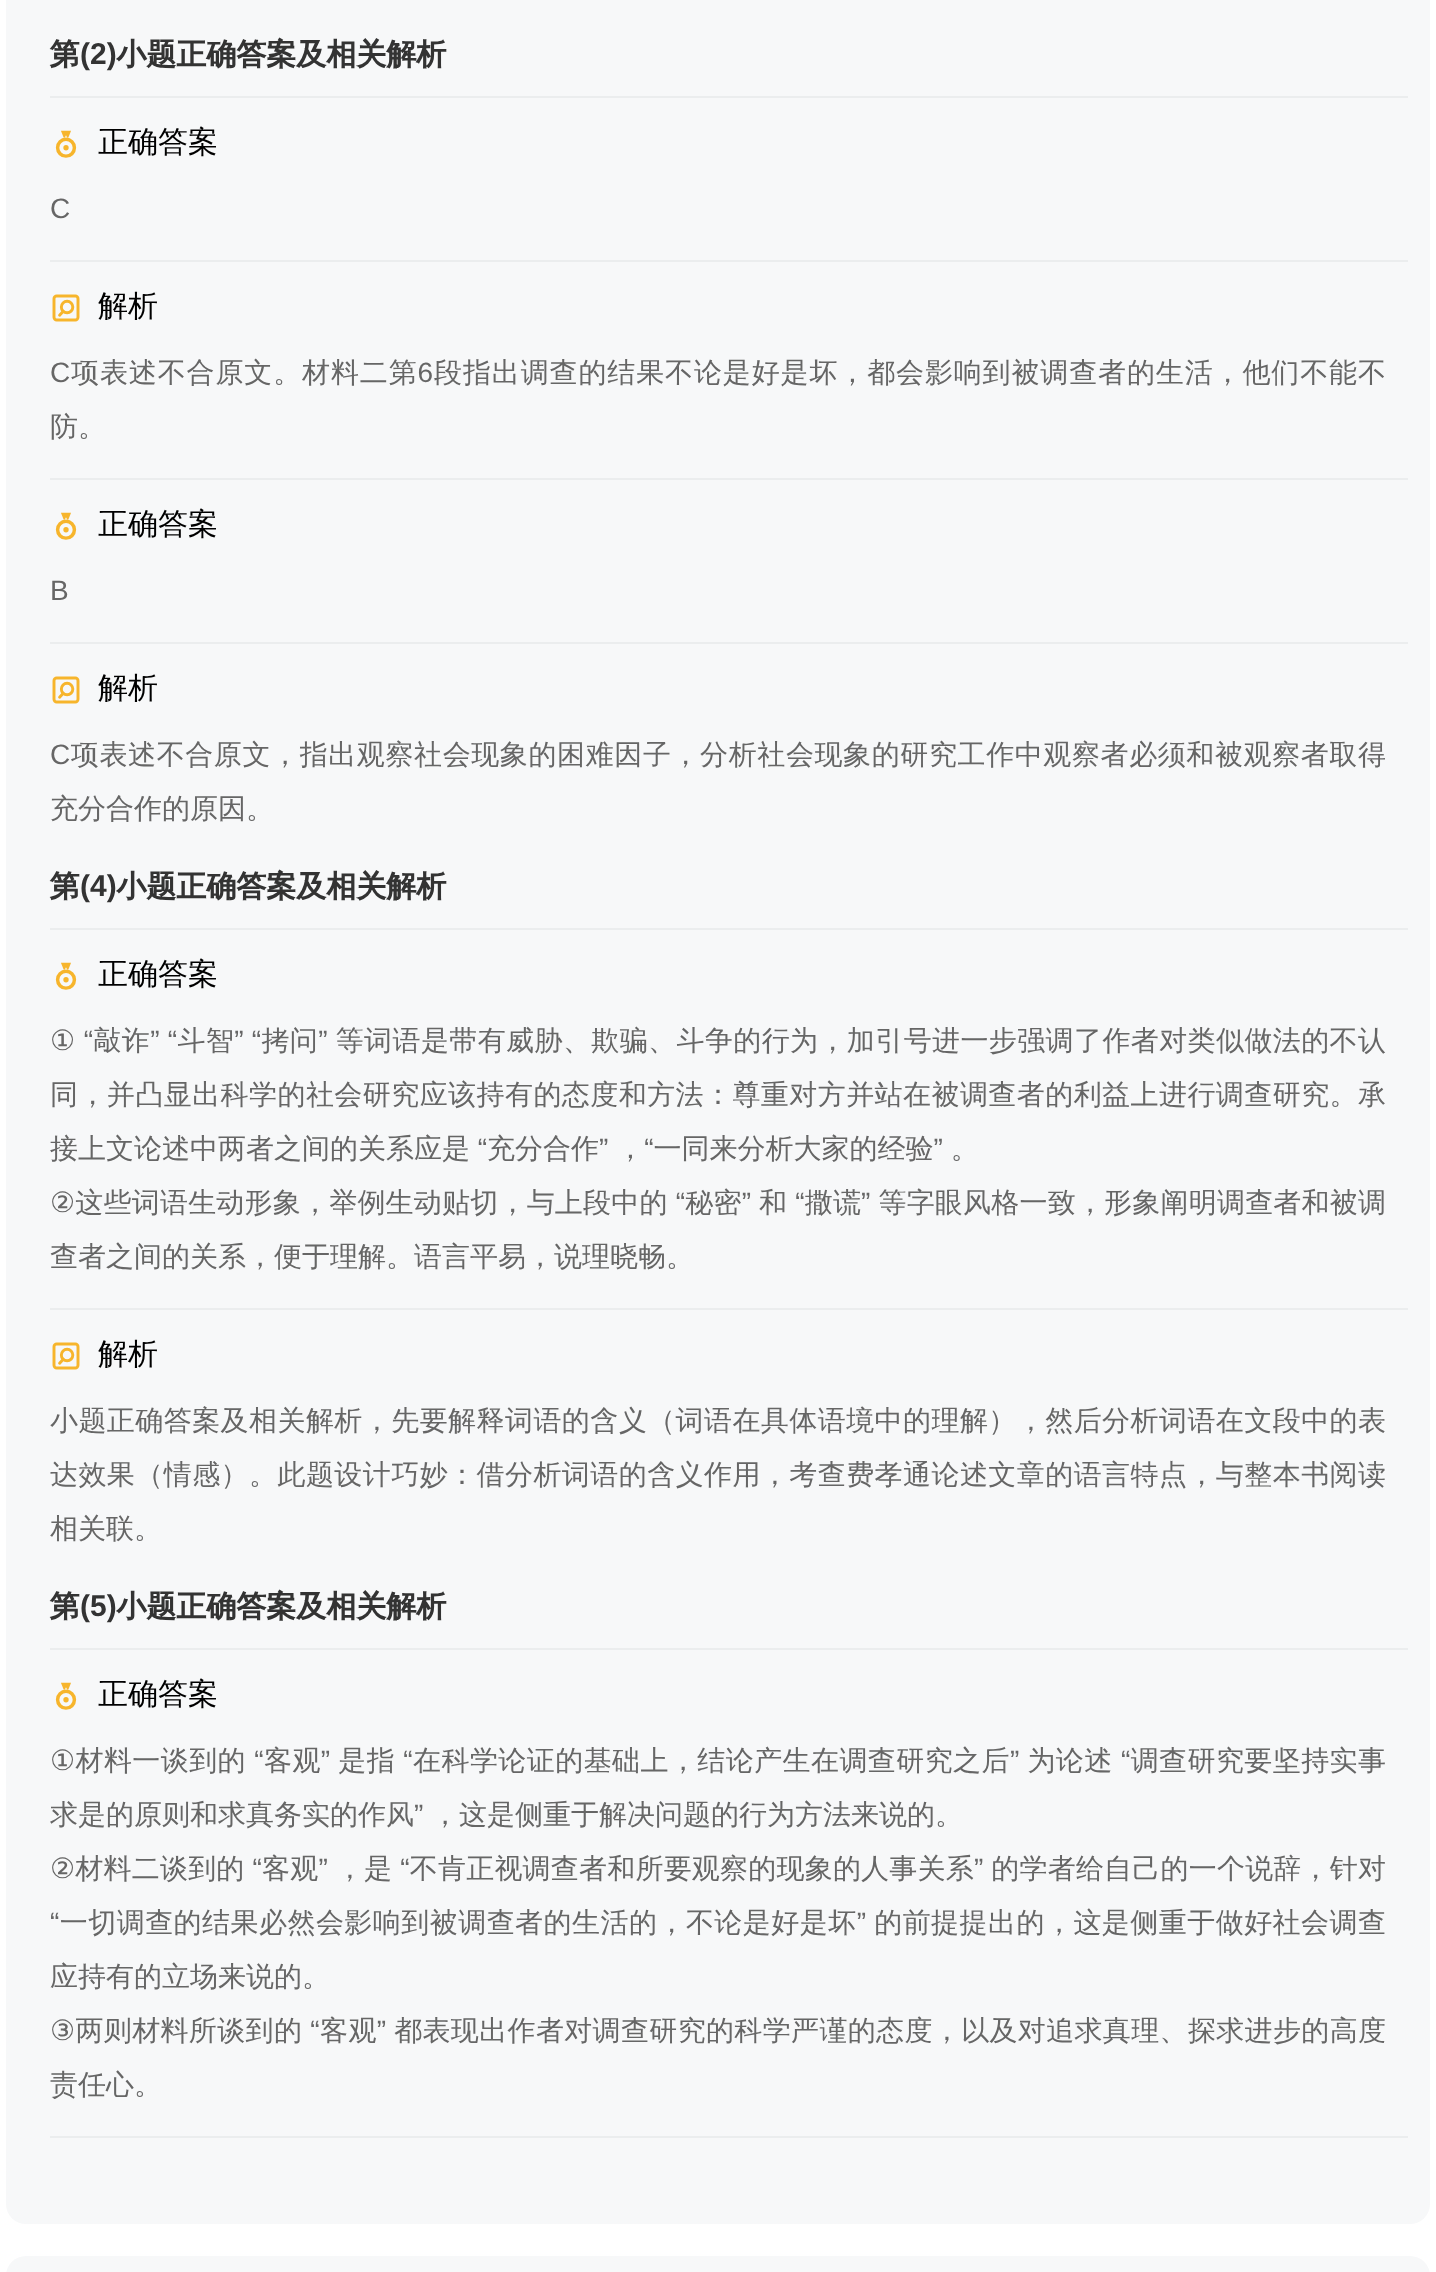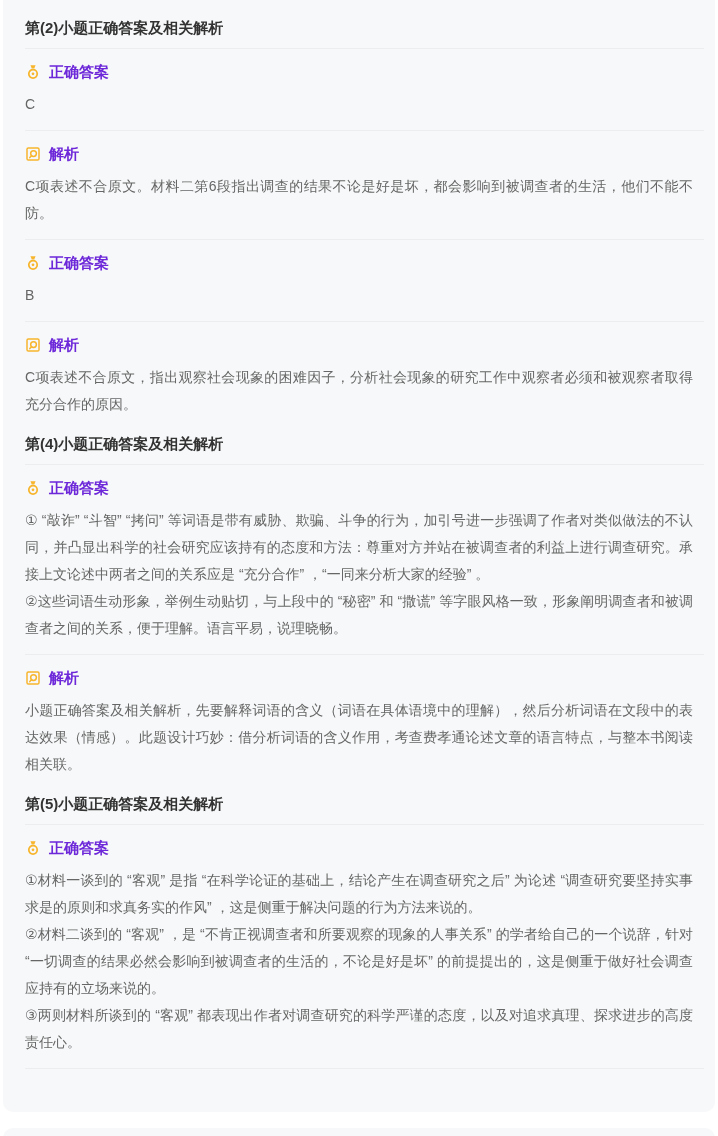--- a/index.html
+++ b/index.html
@@ -41,22 +41,22 @@
     align-items: center;
     height: 18px;
   }
   .block-label .icon {
     width: 16px; height: 16px;
     margin-right: 8px;
     display: inline-flex;
   }
   .block-label .label-text {
     font-size: 15px;
-    font-weight: 700;
-    color: #6d28d9;
+    font-weight: 400;
+    color: #000000;
     line-height: 18px;
   }
   .block-body { margin-top: 10px; }
   .block-body p {
     font-size: 14px;
     line-height: 27px;
     color: #666666;
     text-align: justify;
   }
   svg { display: block; }

